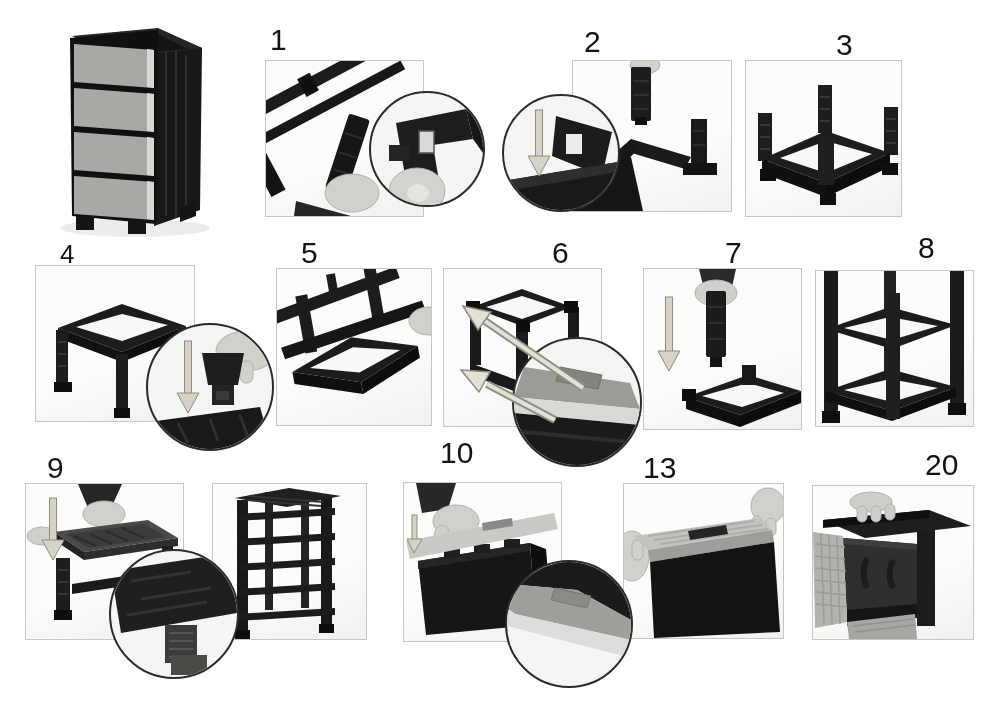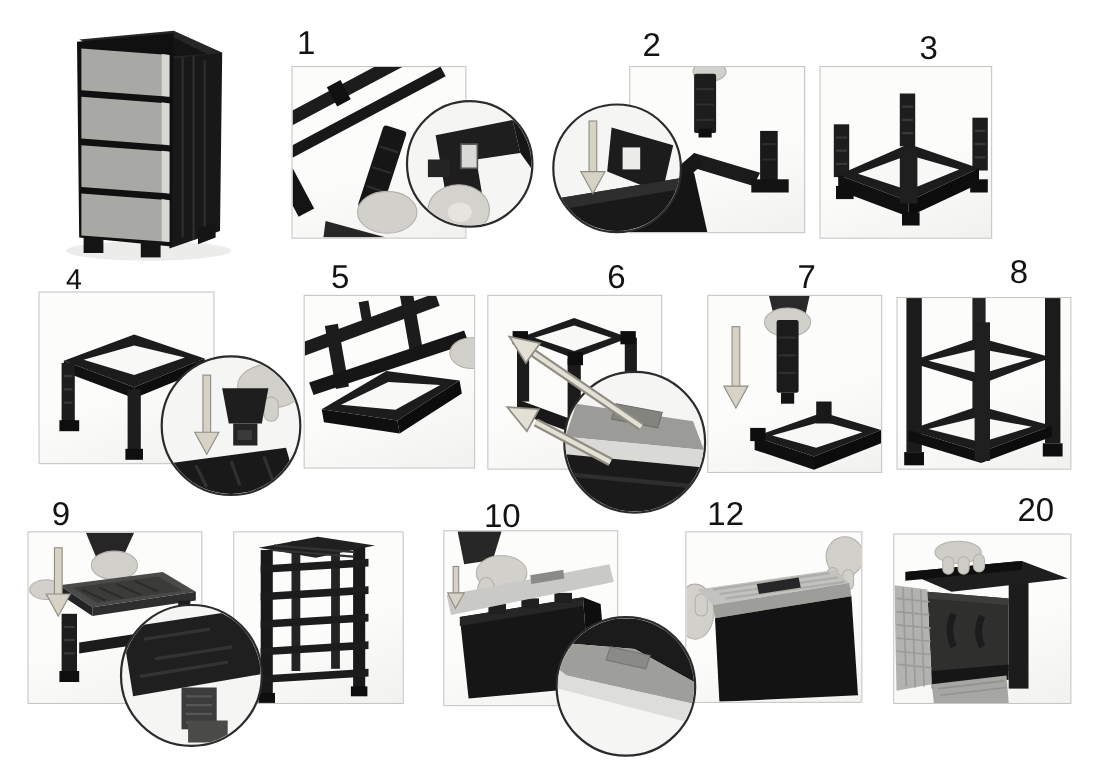--- a/index.html
+++ b/index.html
@@ -49,22 +49,22 @@
 
   <div class="num" style="left:270px;top:25px">1</div>
   <div class="num" style="left:584px;top:27px">2</div>
   <div class="num" style="left:836px;top:30px">3</div>
   <div class="num" style="left:60px;top:241px;font-size:26px">4</div>
   <div class="num" style="left:301px;top:238px">5</div>
   <div class="num" style="left:552px;top:238px">6</div>
   <div class="num" style="left:725px;top:238px">7</div>
   <div class="num" style="left:918px;top:233px">8</div>
   <div class="num" style="left:47px;top:453px">9</div>
-  <div class="num" style="left:440px;top:455px">10</div>
-  <div class="num" style="left:643px;top:453px">12</div>
+  <div class="num" style="left:440px;top:438px">10</div>
+  <div class="num" style="left:643px;top:453px">13</div>
   <div class="num" style="left:925px;top:450px">20</div>
 
   <div class="panel" style="left:265px;top:60px;width:157px;height:155px">
     <svg viewBox="0 0 157 155">
       <g transform="rotate(-28 30 80)">
         <rect x="-30" y="30" width="190" height="12" fill="#1c1c1c"></rect>
         <rect x="-30" y="58" width="190" height="10" fill="#181818"></rect>
         <rect x="-18" y="26" width="16" height="92" fill="#141414"></rect>
         <rect x="60" y="26" width="14" height="20" fill="#101010"></rect>
       </g>

